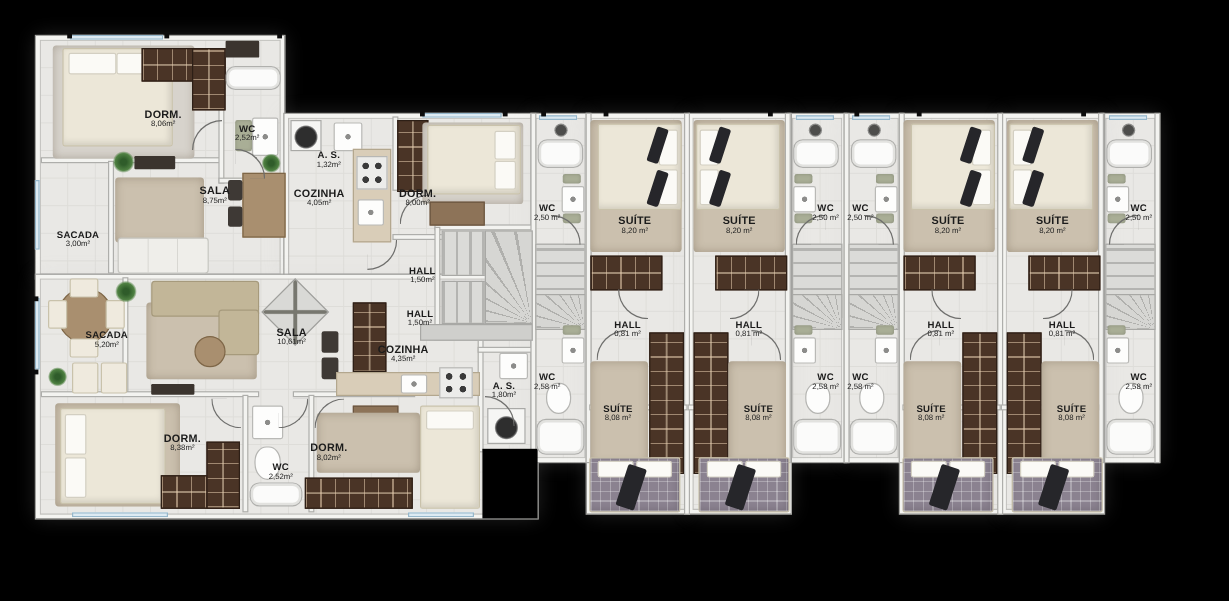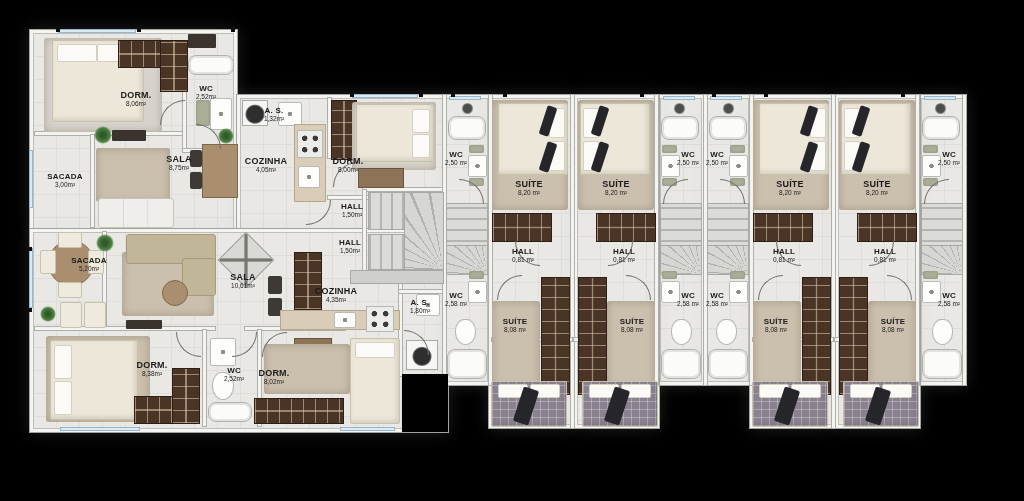--- a/index.html
+++ b/index.html
@@ -16,21 +16,21 @@
     box-shadow:inset 0 0 0 1px #bfbebb, 0 0 16px rgba(200,200,200,.18);}
   .iwall{position:absolute;background:#f3f3f0;box-shadow:0 0 0 1px #aeaeab;z-index:3;}
   .win{position:absolute;background:#ddeaf2;box-shadow:inset 0 0 0 1px #96b7cb;z-index:4;}
   .tick{position:absolute;width:4px;height:4px;background:#0c0c0c;z-index:6;}
   .black{position:absolute;background:#000;z-index:4;}
   
   .lbl{position:absolute;display:flex;flex-direction:column;align-items:center;
        line-height:1.15;z-index:7;text-align:center;}
   .lbl .nm{font-size:9px;font-weight:700;color:#1b1b1b;letter-spacing:.2px;white-space:nowrap;}
   .lbl .ar{font-size:6.5px;color:#222;white-space:nowrap;}
-  .lbl.sm .nm{font-size:8px;}
+  .lbl.sm .nm{font-size:8px;margin-top:19px;}
   
   .f{position:absolute;z-index:5;}
   .rug{background:#cbc0ae;border-radius:3px;box-shadow:inset 0 0 8px rgba(90,75,55,.35);}
   .rug.gray{background:#d7d3cc;}
   .bed{background:#ece7d8;border:1px solid #c9c2ab;border-radius:2px;box-shadow:inset -2px -2px 5px rgba(0,0,0,.12);}
   .pil{position:absolute;background:#fbfaf6;border:1px solid #d3cfc2;border-radius:2px;}
   .bed.plaid{background-color:#8b8290;
     background-image:repeating-linear-gradient(0deg,rgba(255,255,255,.28) 0 1px,transparent 1px 8px),
                      repeating-linear-gradient(90deg,rgba(255,255,255,.28) 0 1px,transparent 1px 8px);}
   .throw{position:absolute;background:#26262a;border-radius:2px;transform:rotate(18deg);}

